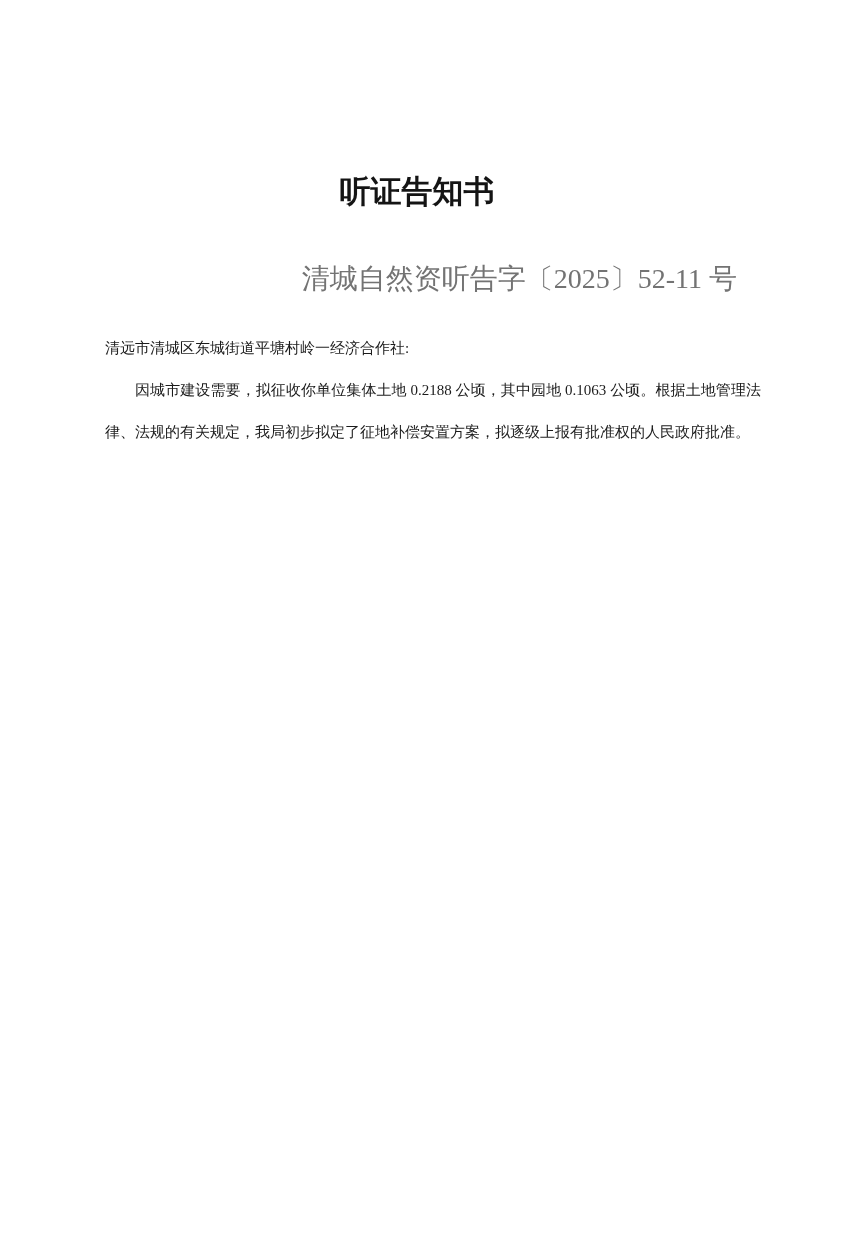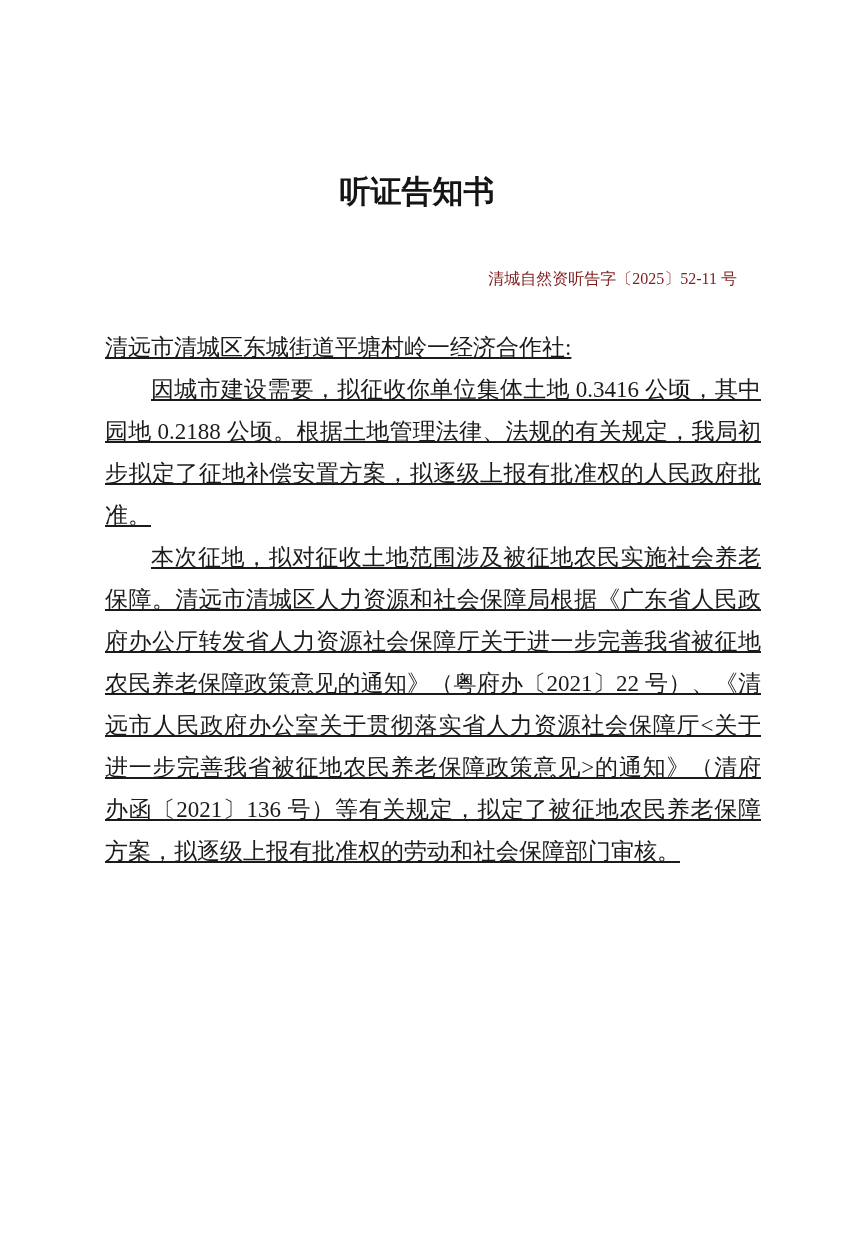--- a/index.html
+++ b/index.html
@@ -27,52 +27,50 @@
     line-height: 38px;
     font-weight: bold;
     letter-spacing: 0px;
     font-family: "Liberation Sans", "DejaVu Sans", sans-serif;
     color: #141414;
   }
   .doc-number {
     position: absolute;
     top: 263px;
     right: 113px;
-    font-size: 16px;
+    font-size: 28px;
     line-height: 32px;
     white-space: nowrap;
-    color: #7f1d1d;
+    color: #737373;
   }
   .doc-body {
     position: absolute;
     top: 327px;
     left: 105px;
     width: 656px;
-    font-size: 23px;
+    font-size: 15px;
     line-height: 42px;
     text-align: justify;
     color: #1b1b1b;
-    text-decoration: underline;
   }
   .doc-body p {
     margin: 0;
     padding: 0;
   }
   .paragraph {
     text-indent: 2em;
   }
 </style>
 </head>
 <body>
 
 <div class="page">
 
   <h1 class="doc-title">听证告知书</h1>
 
   <div class="doc-number">清城自然资听告字〔2025〕52-11 号</div>
 
   <div class="doc-body">
     <p class="addressee">清远市清城区东城街道平塘村岭一经济合作社:</p>
-    <p class="paragraph">因城市建设需要，拟征收你单位集体土地 0.3416 公顷，其中园地 0.2188 公顷。根据土地管理法律、法规的有关规定，我局初步拟定了征地补偿安置方案，拟逐级上报有批准权的人民政府批准。</p>
-    <p class="paragraph">本次征地，拟对征收土地范围涉及被征地农民实施社会养老保障。清远市清城区人力资源和社会保障局根据《广东省人民政府办公厅转发省人力资源社会保障厅关于进一步完善我省被征地农民养老保障政策意见的通知》（粤府办〔2021〕22 号）、《清远市人民政府办公室关于贯彻落实省人力资源社会保障厅&lt;关于进一步完善我省被征地农民养老保障政策意见&gt;的通知》（清府办函〔2021〕136 号）等有关规定，拟定了被征地农民养老保障方案，拟逐级上报有批准权的劳动和社会保障部门审核。</p>
+    <p class="paragraph">因城市建设需要，拟征收你单位集体土地 0.2188 公顷，其中园地 0.1063 公顷。根据土地管理法律、法规的有关规定，我局初步拟定了征地补偿安置方案，拟逐级上报有批准权的人民政府批准。</p>
   </div>
 
 </div>
 
 </body></html>

